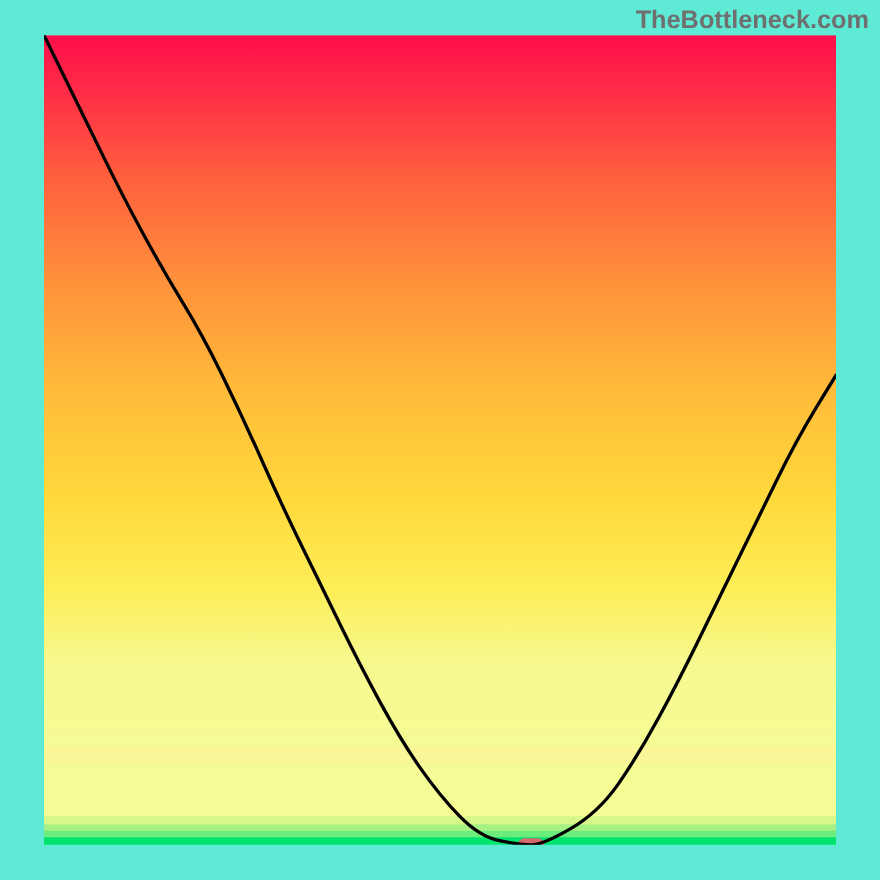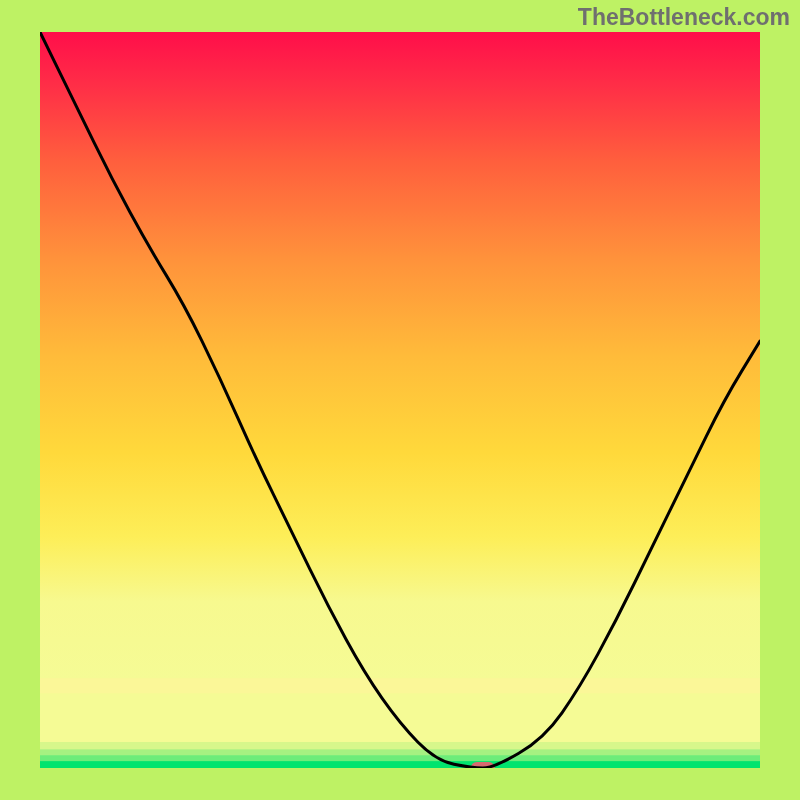--- a/index.html
+++ b/index.html
@@ -7,21 +7,21 @@
     padding: 0;
     width: 800px;
     height: 800px;
     background: #000;
     overflow: hidden;
   }
   .stage {
     position: relative;
     width: 800px;
     height: 800px;
-    background: #bef264;
+    background: #5eead4;
   }
   .watermark {
     position: absolute;
     top: 4px;
     right: 10px;
     color: #6f6f6f;
     font-family: Arial, Helvetica, sans-serif;
     font-size: 23px;
     font-weight: 600;
     user-select: none;

